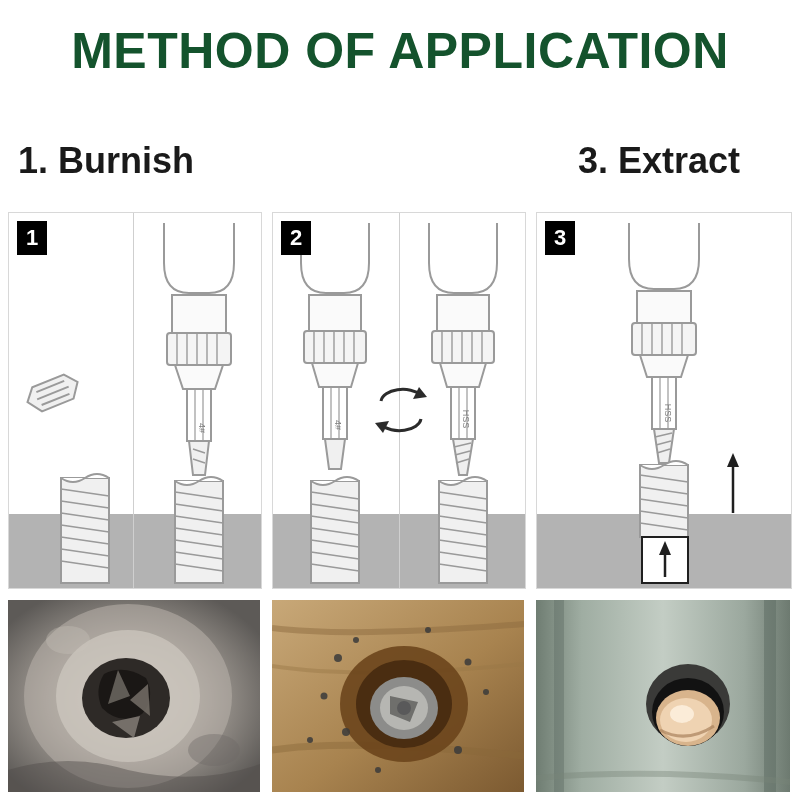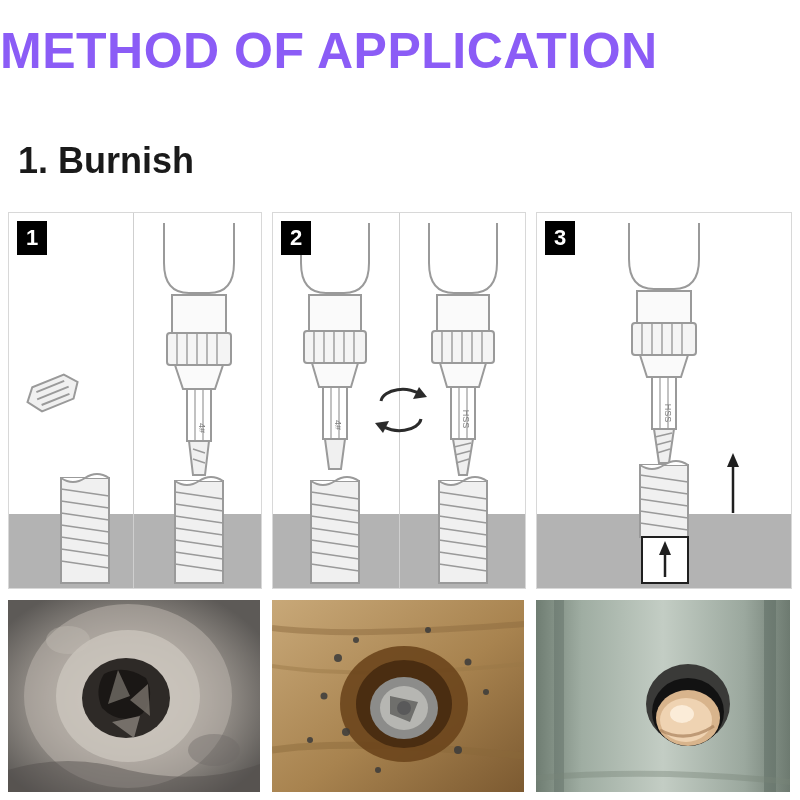--- a/index.html
+++ b/index.html
@@ -17,24 +17,25 @@
     position: relative;
     width: 800px;
     height: 800px;
     background: #ffffff;
   }
   .main-title {
     position: absolute;
     top: 22px;
     left: 0;
     width: 800px;
+    text-align: center;
     font-size: 50px;
     font-weight: bold;
     letter-spacing: 0.5px;
-    color: #8b5cf6;
+    color: #14532d;
     font-family: "Liberation Sans", sans-serif;
     white-space: nowrap;
   }
   .steps-titles {
     position: absolute;
     top: 140px;
     left: 0;
     width: 800px;
     height: 56px;
   }
@@ -128,20 +129,21 @@
 </style>
 </head>
 <body>
 
 <div class="page">
 
   <div class="main-title">METHOD OF APPLICATION</div>
 
   <div class="steps-titles">
     <div class="step-title st1">1. Burnish</div>
+    <div class="step-title st3">3. Extract</div>
   </div>
 
   <div class="panels">
 
     <div class="panel p1">
       <div class="ground"></div>
       <div class="divider" style="left:124px;"></div>
       <div class="badge">1</div>
 
       <svg class="svg-layer" viewBox="0 0 252 375" preserveAspectRatio="none">

